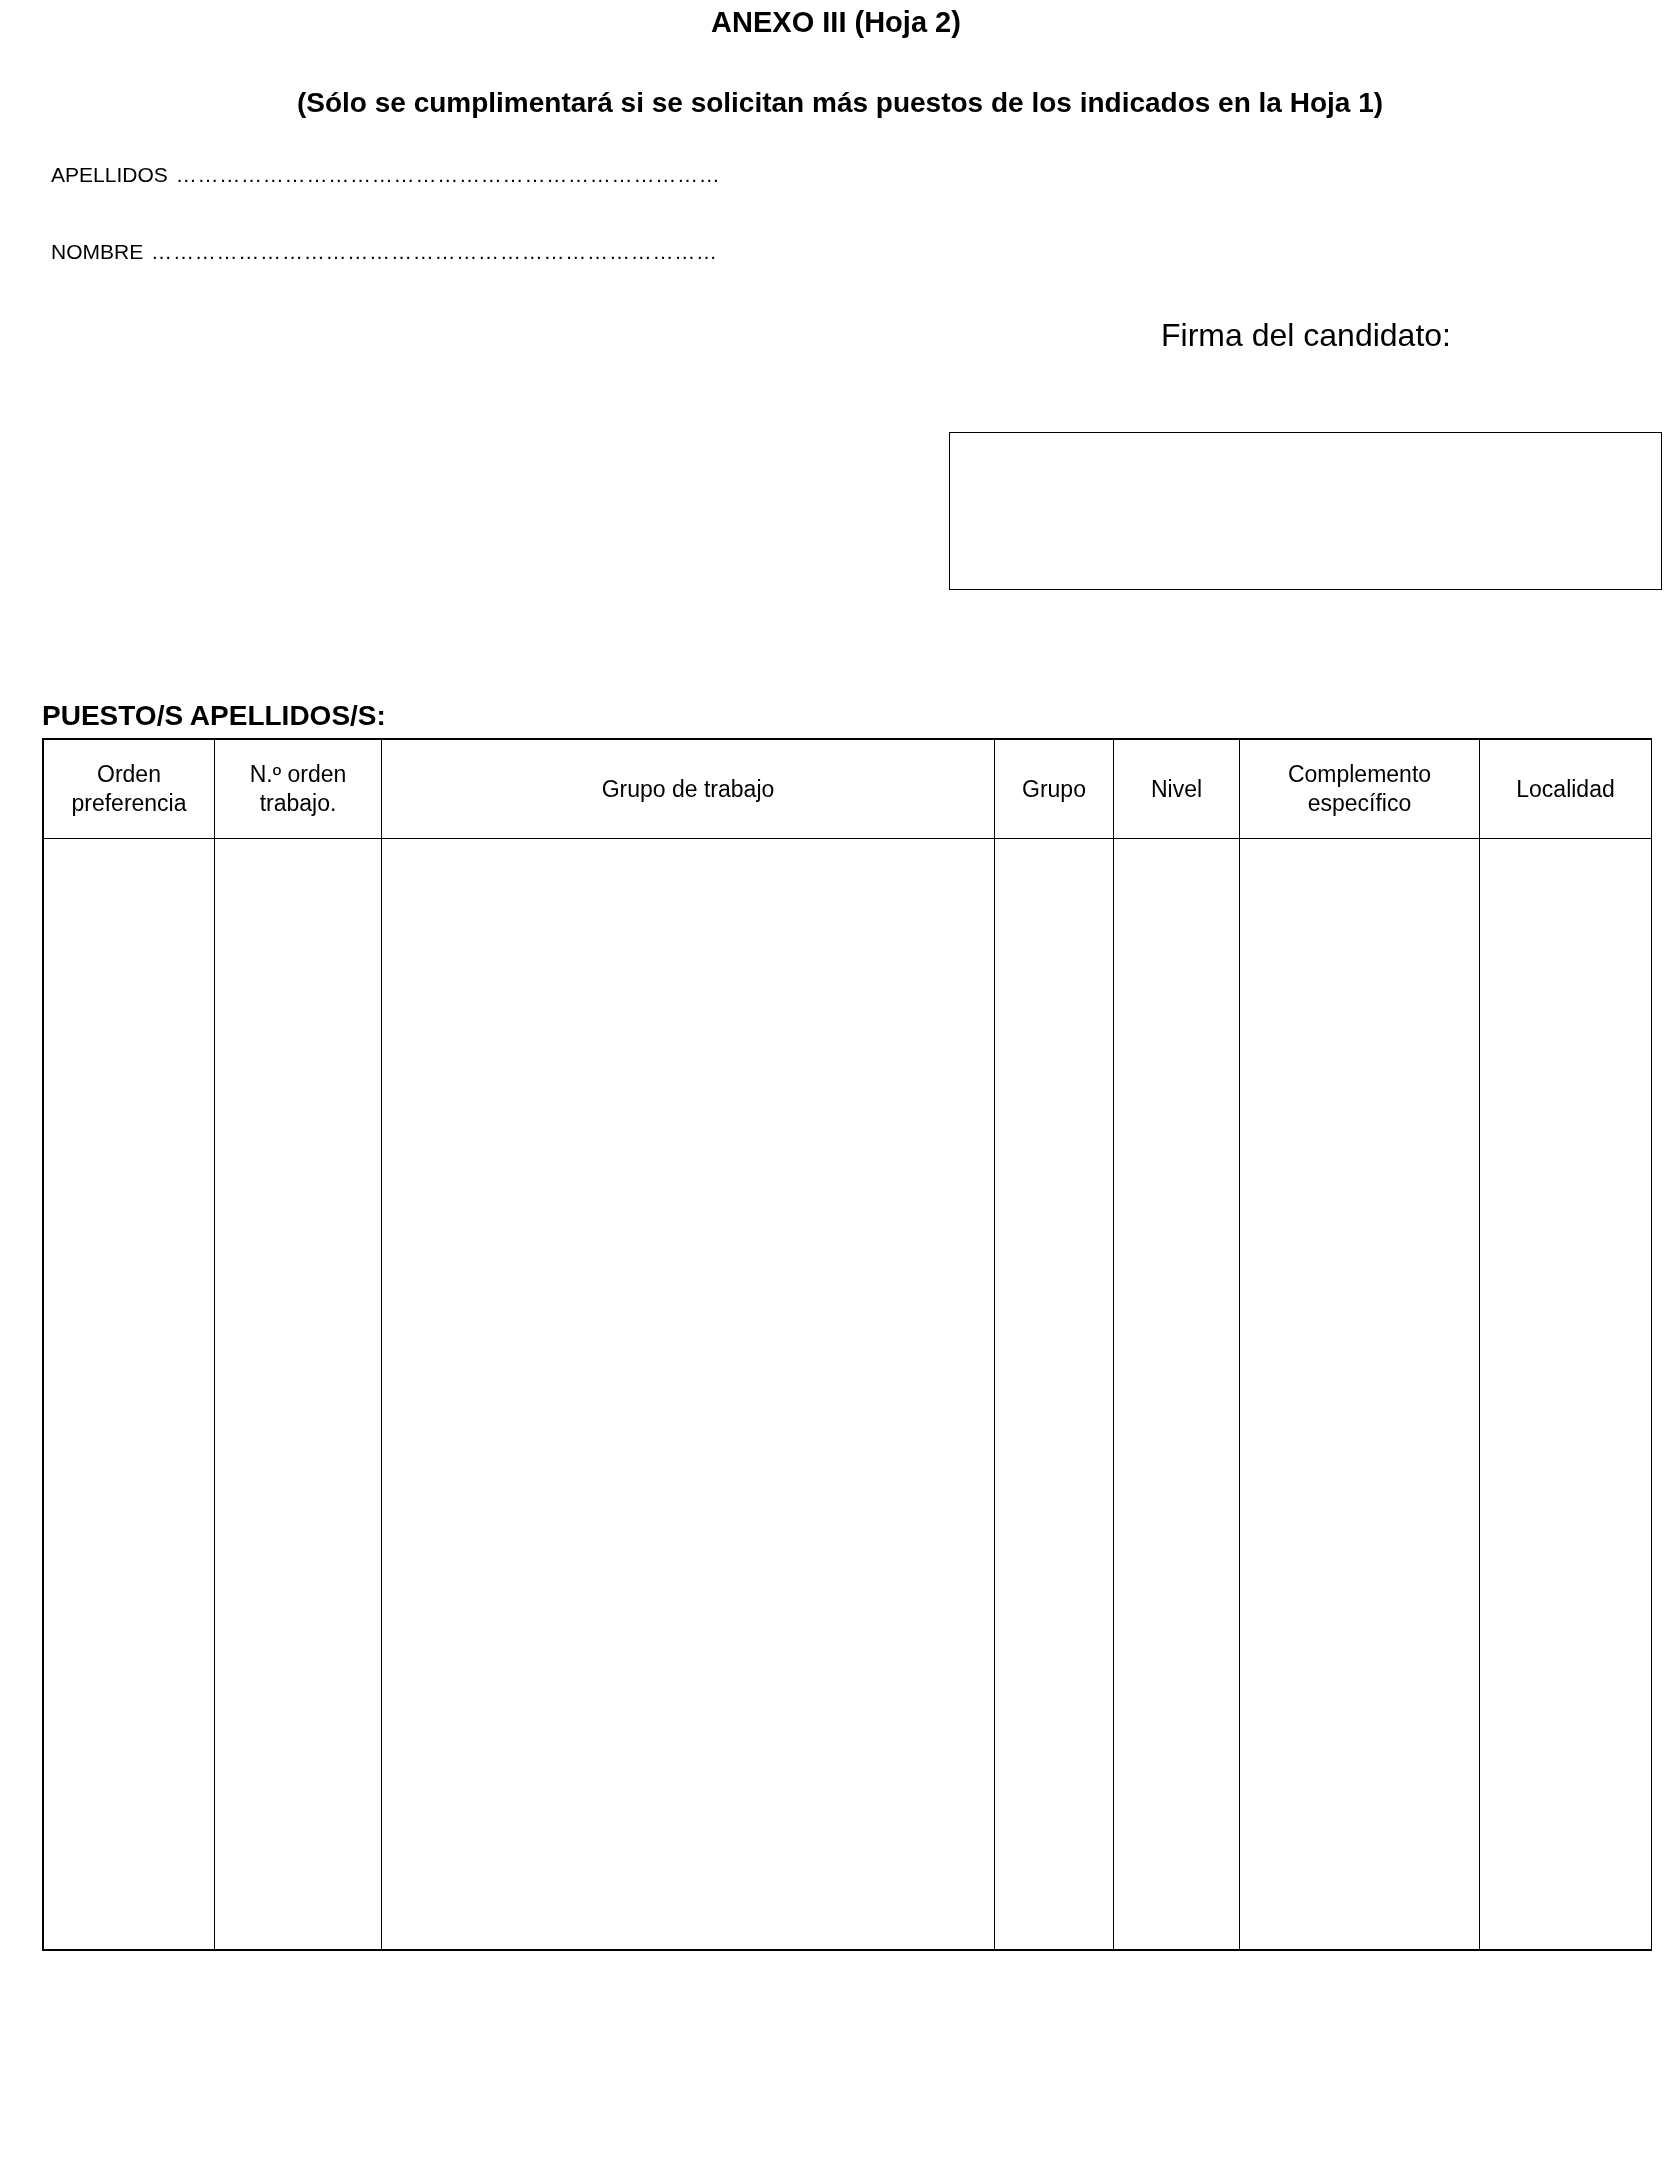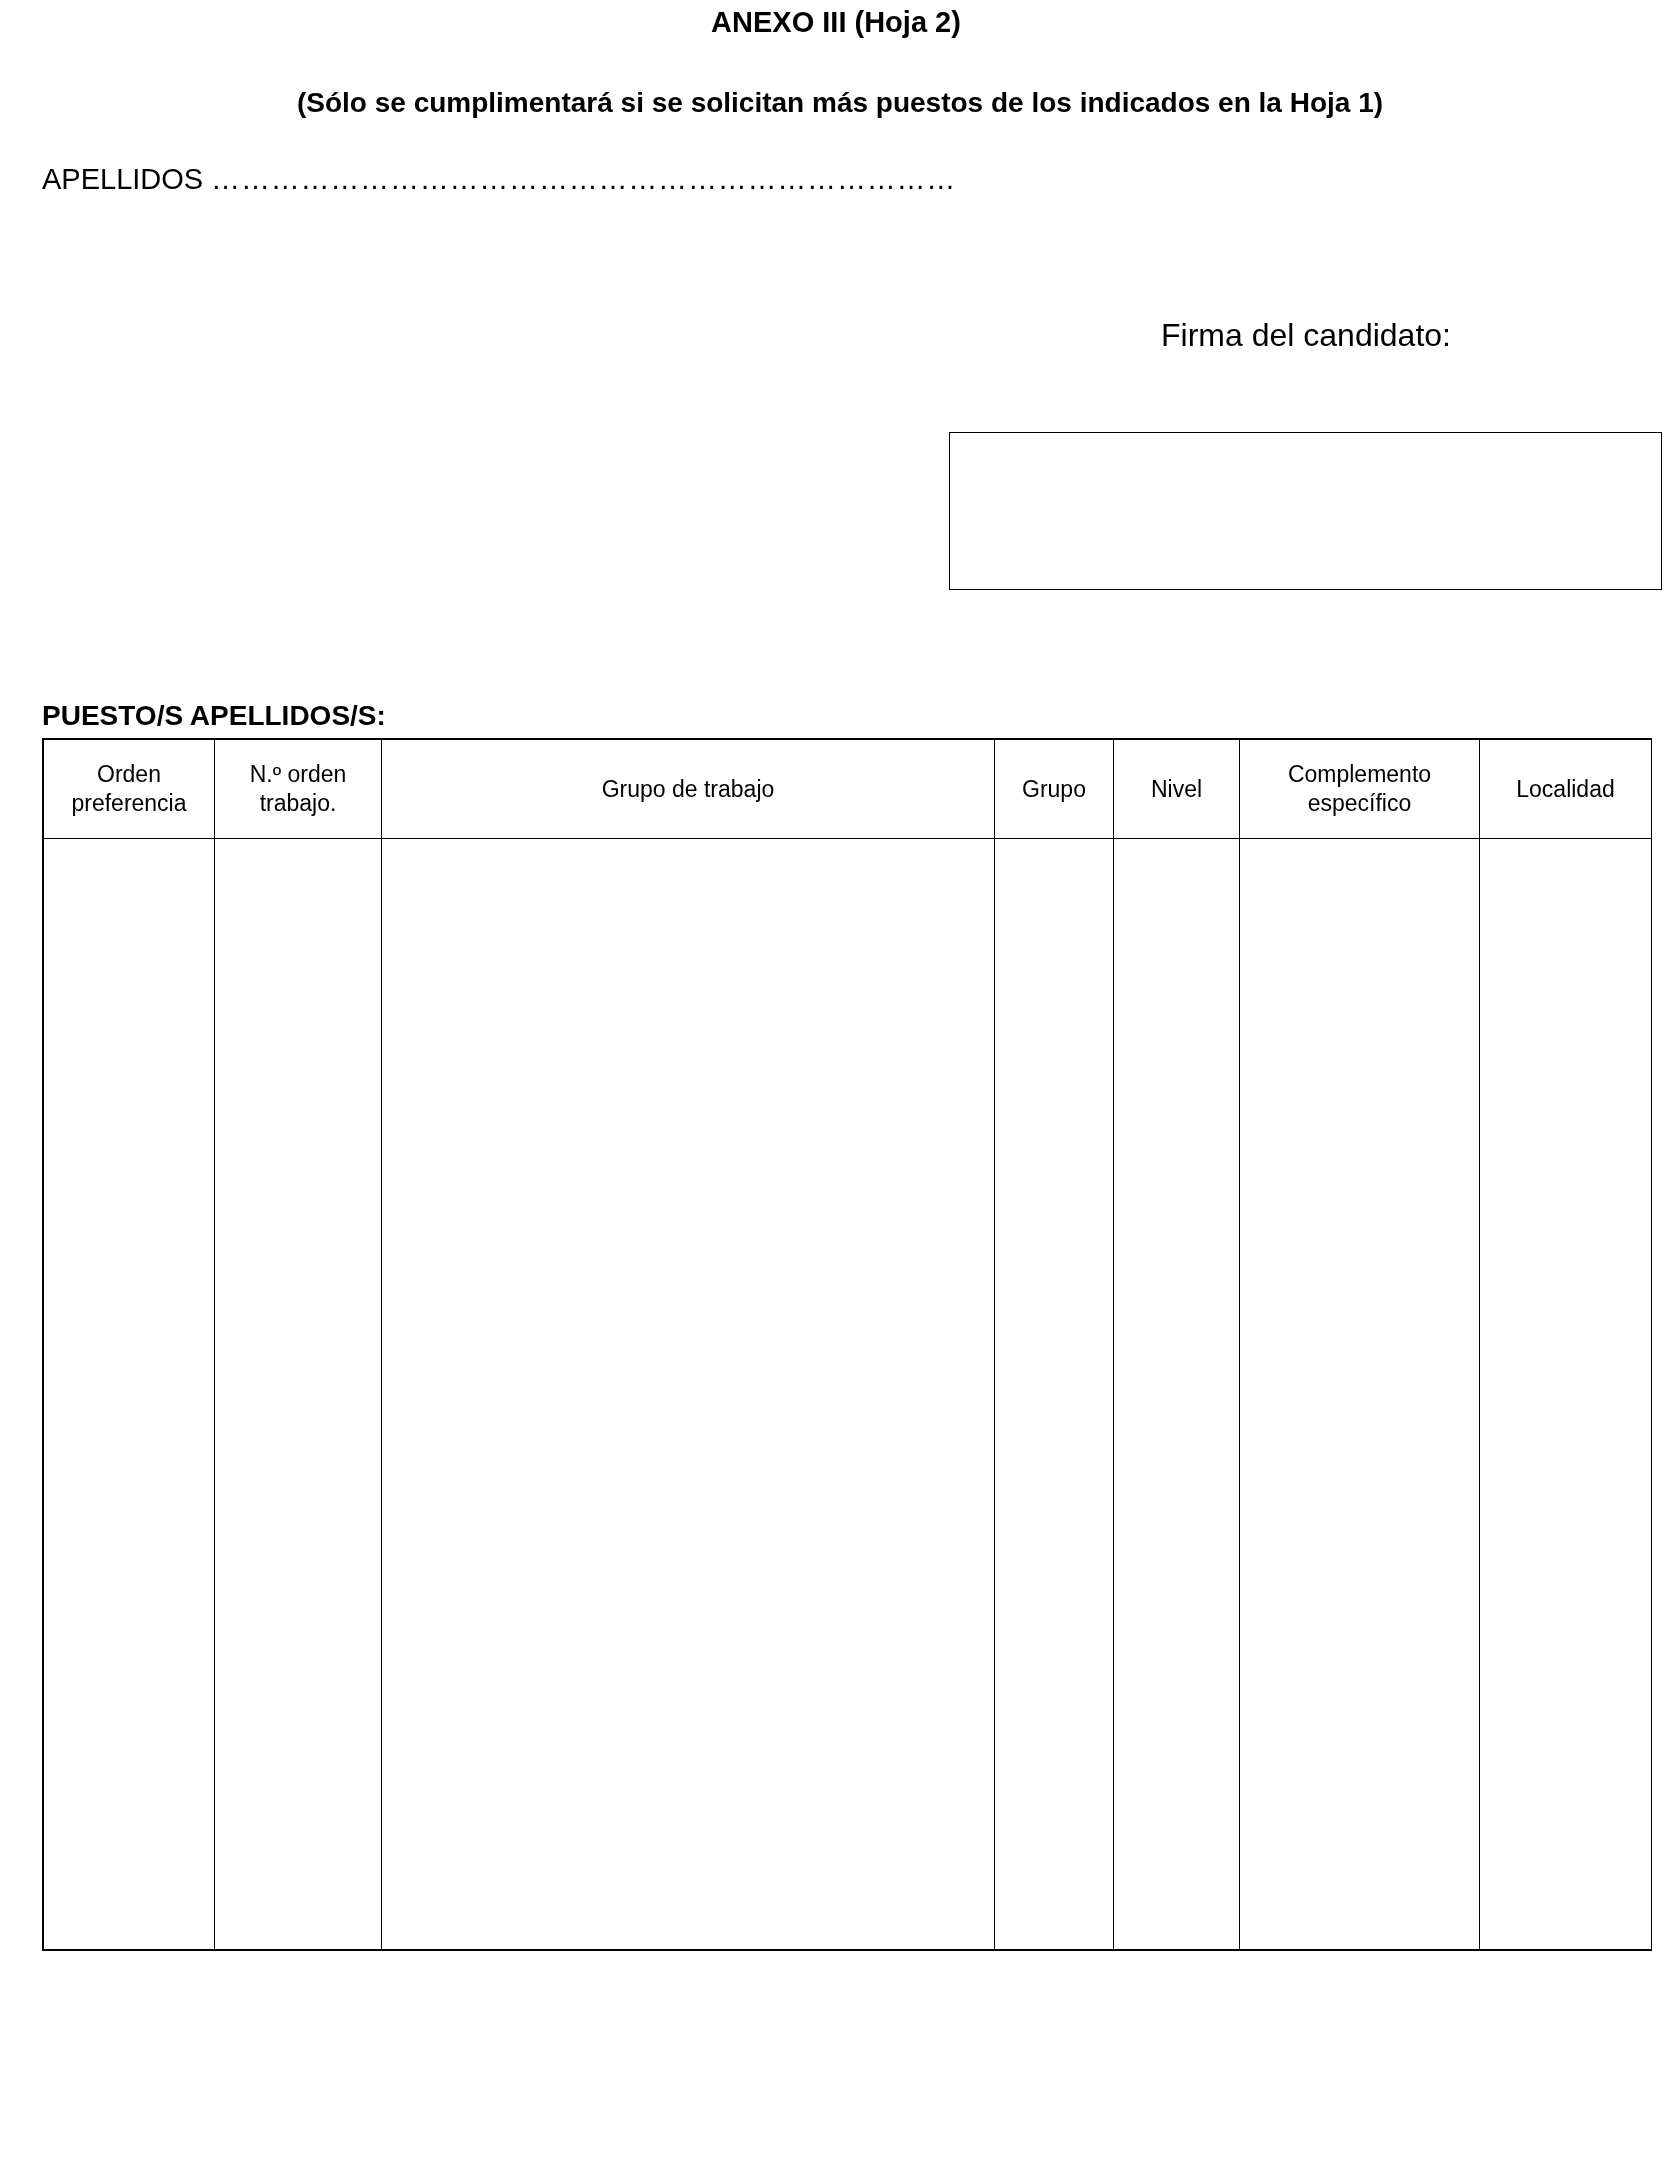--- a/index.html
+++ b/index.html
@@ -33,22 +33,22 @@
     left: 4px;
     width: 100%;
     text-align: center;
     font-size: 28px;
     font-weight: bold;
     line-height: 1.15;
   }
 
   .field-line {
     position: absolute;
-    left: 42px;
-    font-size: 29px;
+    left: 51px;
+    font-size: 21px;
     line-height: 1.2;
     white-space: nowrap;
   }
   .field-line.apellidos { top: 162px; }
   .field-line.nombre    { top: 239px; }
   .dots {
     display: inline-block;
     margin-left: 7.9px;
     max-width: 928px;
     overflow: hidden;
@@ -120,20 +120,23 @@
 <div class="page">
 
   <div class="title">ANEXO III (Hoja 2)</div>
 
   <div class="subtitle">(Sólo se cumplimentará si se solicitan más puestos de los indicados en la Hoja 1)</div>
 
   <div class="field-line apellidos">
     <span>APELLIDOS</span><span class="dots">…………………………………………………………………</span>
   </div>
 
+  <div class="field-line nombre">
+    <span>NOMBRE</span><span class="dots">……………………………………………………………………</span>
+  </div>
 
   <div class="firma-label">Firma del candidato:</div>
 
   <div class="signature-box"></div>
 
   <div class="section-heading">PUESTO/S APELLIDOS/S:</div>
 
   <div class="table-wrap">
     <table class="puestos">
       <colgroup>

